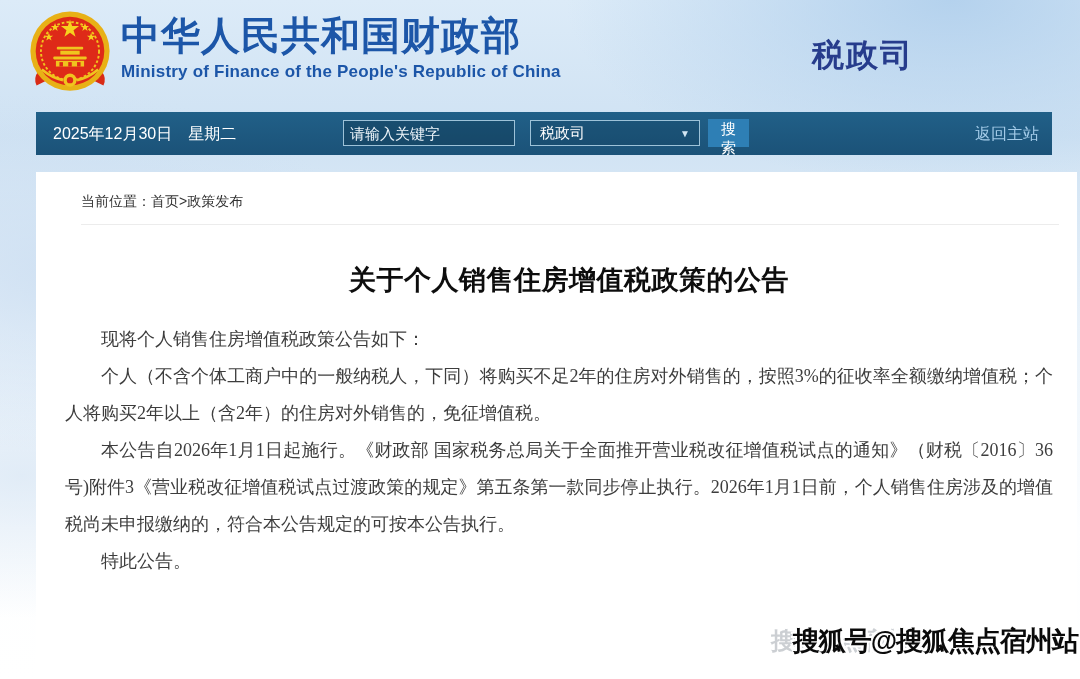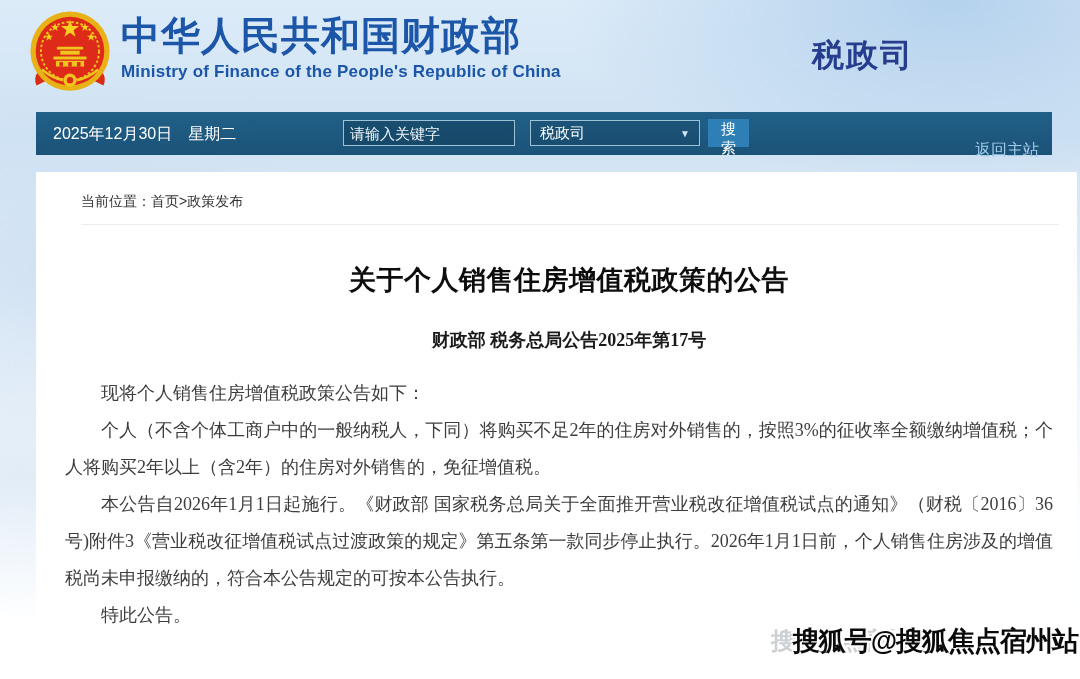--- a/index.html
+++ b/index.html
@@ -28,21 +28,21 @@
   .nav-input{position:absolute;left:307px;top:8px;width:158px;height:24px;
        background:rgba(9,42,64,.30);border:1px solid #9dc2d8;color:#fff;
        font-size:15px;padding:0 6px;outline:none;font-family:inherit;}
   .nav-input::placeholder{color:#eef5fa;opacity:1;}
   .nav-select{position:absolute;left:494px;top:8px;width:150px;height:24px;border:1px solid #9dc2d8;
        background:rgba(9,42,64,.18);color:#fff;font-size:15px;display:flex;align-items:center;
        justify-content:space-between;padding:0 9px;cursor:pointer;}
   .nav-select .caret{font-size:10px;color:#d3e6f3;}
   .nav-btn{position:absolute;left:672px;top:7px;width:41px;height:28px;background:#2e7fb5;
        border:none;color:#fff;font-size:15px;cursor:pointer;font-family:inherit;}
-  .nav-home{position:absolute;right:13px;top:16px;height:39px;line-height:43px;color:#a3cbe8;
+  .nav-home{position:absolute;right:13px;top:0;height:39px;line-height:43px;color:#a3cbe8;
        font-size:16px;text-decoration:none;cursor:pointer;}
 
   
   .card{position:absolute;left:36px;top:172px;width:1016px;height:507px;background:#ffffff;padding-left:25px;}
   .crumb{padding:21px 20px 0 20px;font-size:14px;color:#333;}
   .crumb a{color:#333;text-decoration:none;cursor:pointer;}
   .rule{margin:13px 18px 0 20px;border:none;border-top:1px solid #ececec;height:0;}
 
   .art-title{margin:37px 40px 0 40px;text-align:center;font-size:27px;font-weight:bold;color:#0d0d0d;
        font-family:"Liberation Sans","DejaVu Sans",sans-serif;letter-spacing:.5px;}
@@ -118,21 +118,20 @@
   <a class="nav-home">返回主站</a>
 </div>
 
 <div class="card">
   <div class="crumb">
     <span>当前位置：</span><a>首页</a><span>&gt;</span><a>政策发布</a>
   </div>
   <hr class="rule">
 
   <h1 class="art-title">关于个人销售住房增值税政策的公告</h1>
-  <div class="doc-no">财政部 税务总局公告2025年第17号</div>
 
   <div class="body-text">
     <p>现将个人销售住房增值税政策公告如下：</p>
     <p>个人（不含个体工商户中的一般纳税人，下同）将购买不足2年的住房对外销售的，按照3%的征收率全额缴纳增值税；个人将购买2年以上（含2年）的住房对外销售的，免征增值税。</p>
     <p>本公告自2026年1月1日起施行。《财政部 国家税务总局关于全面推开营业税改征增值税试点的通知》（财税〔2016〕36号)附件3《营业税改征增值税试点过渡政策的规定》第五条第一款同步停止执行。2026年1月1日前，个人销售住房涉及的增值税尚未申报缴纳的，符合本公告规定的可按本公告执行。</p>
     <p>特此公告。</p>
   </div>
 
 </div>
 

